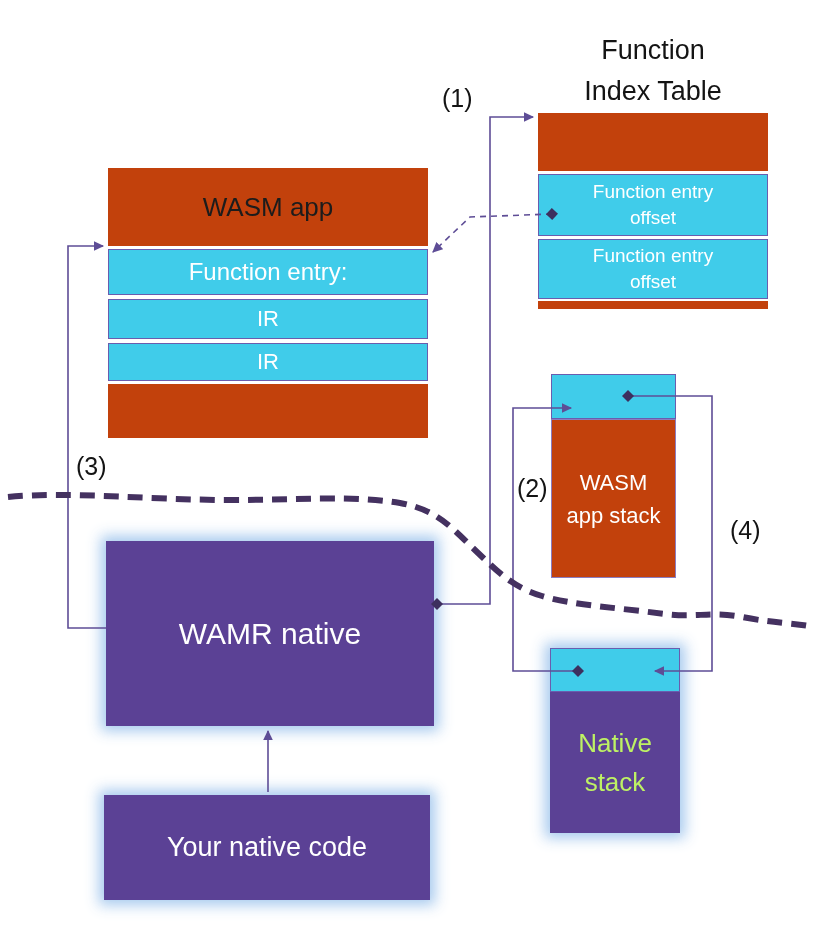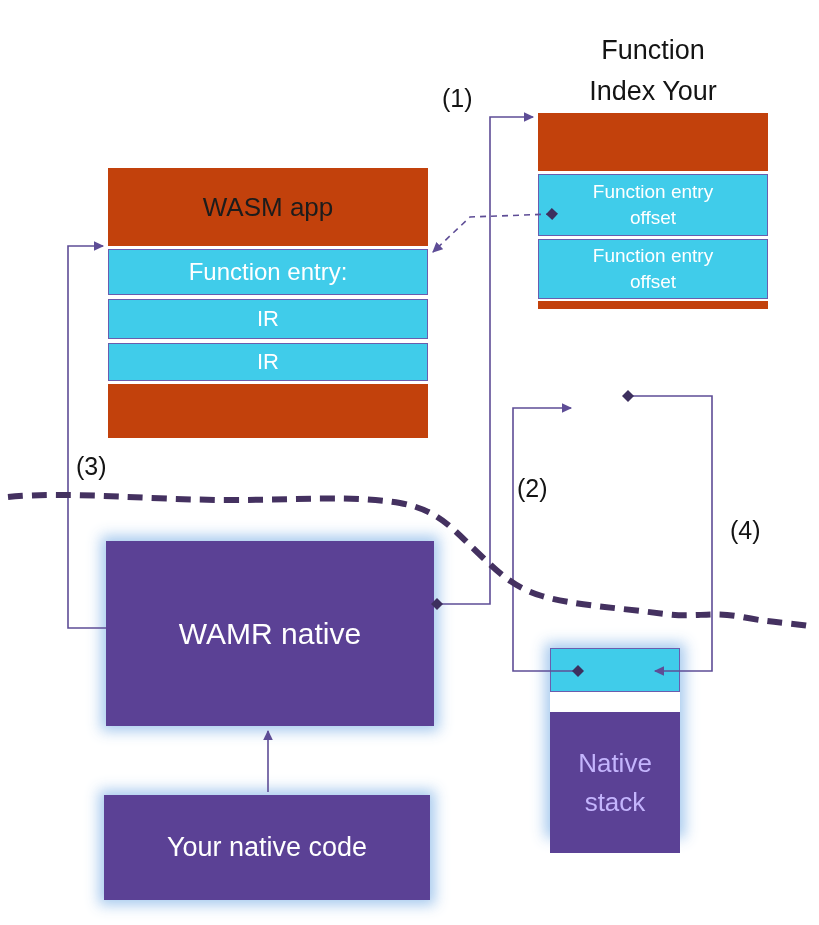--- a/index.html
+++ b/index.html
@@ -29,34 +29,34 @@
   .fit-row1   { left:0; top:61px;  width:100%; height:62px; font-size:19px; line-height:1.35; color:#ffffff; }
   .fit-row2   { left:0; top:126px; width:100%; height:60px; font-size:19px; line-height:1.35; color:#ffffff; }
   .fit-footer { left:0; top:188px; width:100%; height:8px; }
 
   .was-box   { left:551px; top:374px; width:125px; height:204px; }
   .was-strip { left:0; top:0;    width:100%; height:45px; }
   .was-body  { left:0; top:45px; width:100%; height:159px; font-size:22px; line-height:1.5; color:#ffffff; border:1px solid #8a7cc0; }
 
   .ns-box   { left:550px; top:648px; width:130px; height:185px; }
   .ns-strip { left:0; top:0;    width:100%; height:44px; }
-  .ns-body  { left:0; top:44px; width:100%; height:141px; font-size:26px; line-height:1.5; color:#c4b5fd;margin-top:20px; }
+  .ns-body  { left:0; top:44px; width:100%; height:141px; font-size:26px; line-height:1.5; color:#bef264; }
 
   .wamr  { left:106px; top:541px; width:328px; height:185px; font-size:30px; color:#ffffff; }
   .ncode { left:104px; top:795px; width:326px; height:105px; font-size:27px; color:#ffffff; }
 
   .overlay { left:0; top:0; z-index:10; pointer-events:none; }
 </style>
 </head>
 <body>
 
 <div class="canvas">
 
   <div class="abs fit-title pre">Function
-Index Your</div>
+Index Table</div>
 
   <div class="abs step" style="left:442px;top:84px;">(1)</div>
   <div class="abs step" style="left:517px;top:474px;">(2)</div>
   <div class="abs step" style="left:76px;top:452px;">(3)</div>
   <div class="abs step" style="left:730px;top:516px;">(4)</div>
 
   <div class="abs wasm-app">
     <div class="abs gray center wa-header">WASM app</div>
     <div class="abs cyan center wa-fe">Function entry:</div>
     <div class="abs cyan center wa-ir1">IR</div>
@@ -66,20 +66,25 @@
 
   <div class="abs fit-box">
     <div class="abs gray fit-header"></div>
     <div class="abs cyan center pre fit-row1">Function entry
 offset</div>
     <div class="abs cyan center pre fit-row2">Function entry
 offset</div>
     <div class="abs gray fit-footer"></div>
   </div>
 
+  <div class="abs was-box">
+    <div class="abs cyan was-strip"></div>
+    <div class="abs gray center pre was-body">WASM
+app stack</div>
+  </div>
 
   <div class="abs ns-box glow">
     <div class="abs cyan ns-strip"></div>
     <div class="abs purple center pre ns-body">Native
 stack</div>
   </div>
 
   <div class="abs purple glow center wamr">
     <span>WAMR native</span>
   </div>

